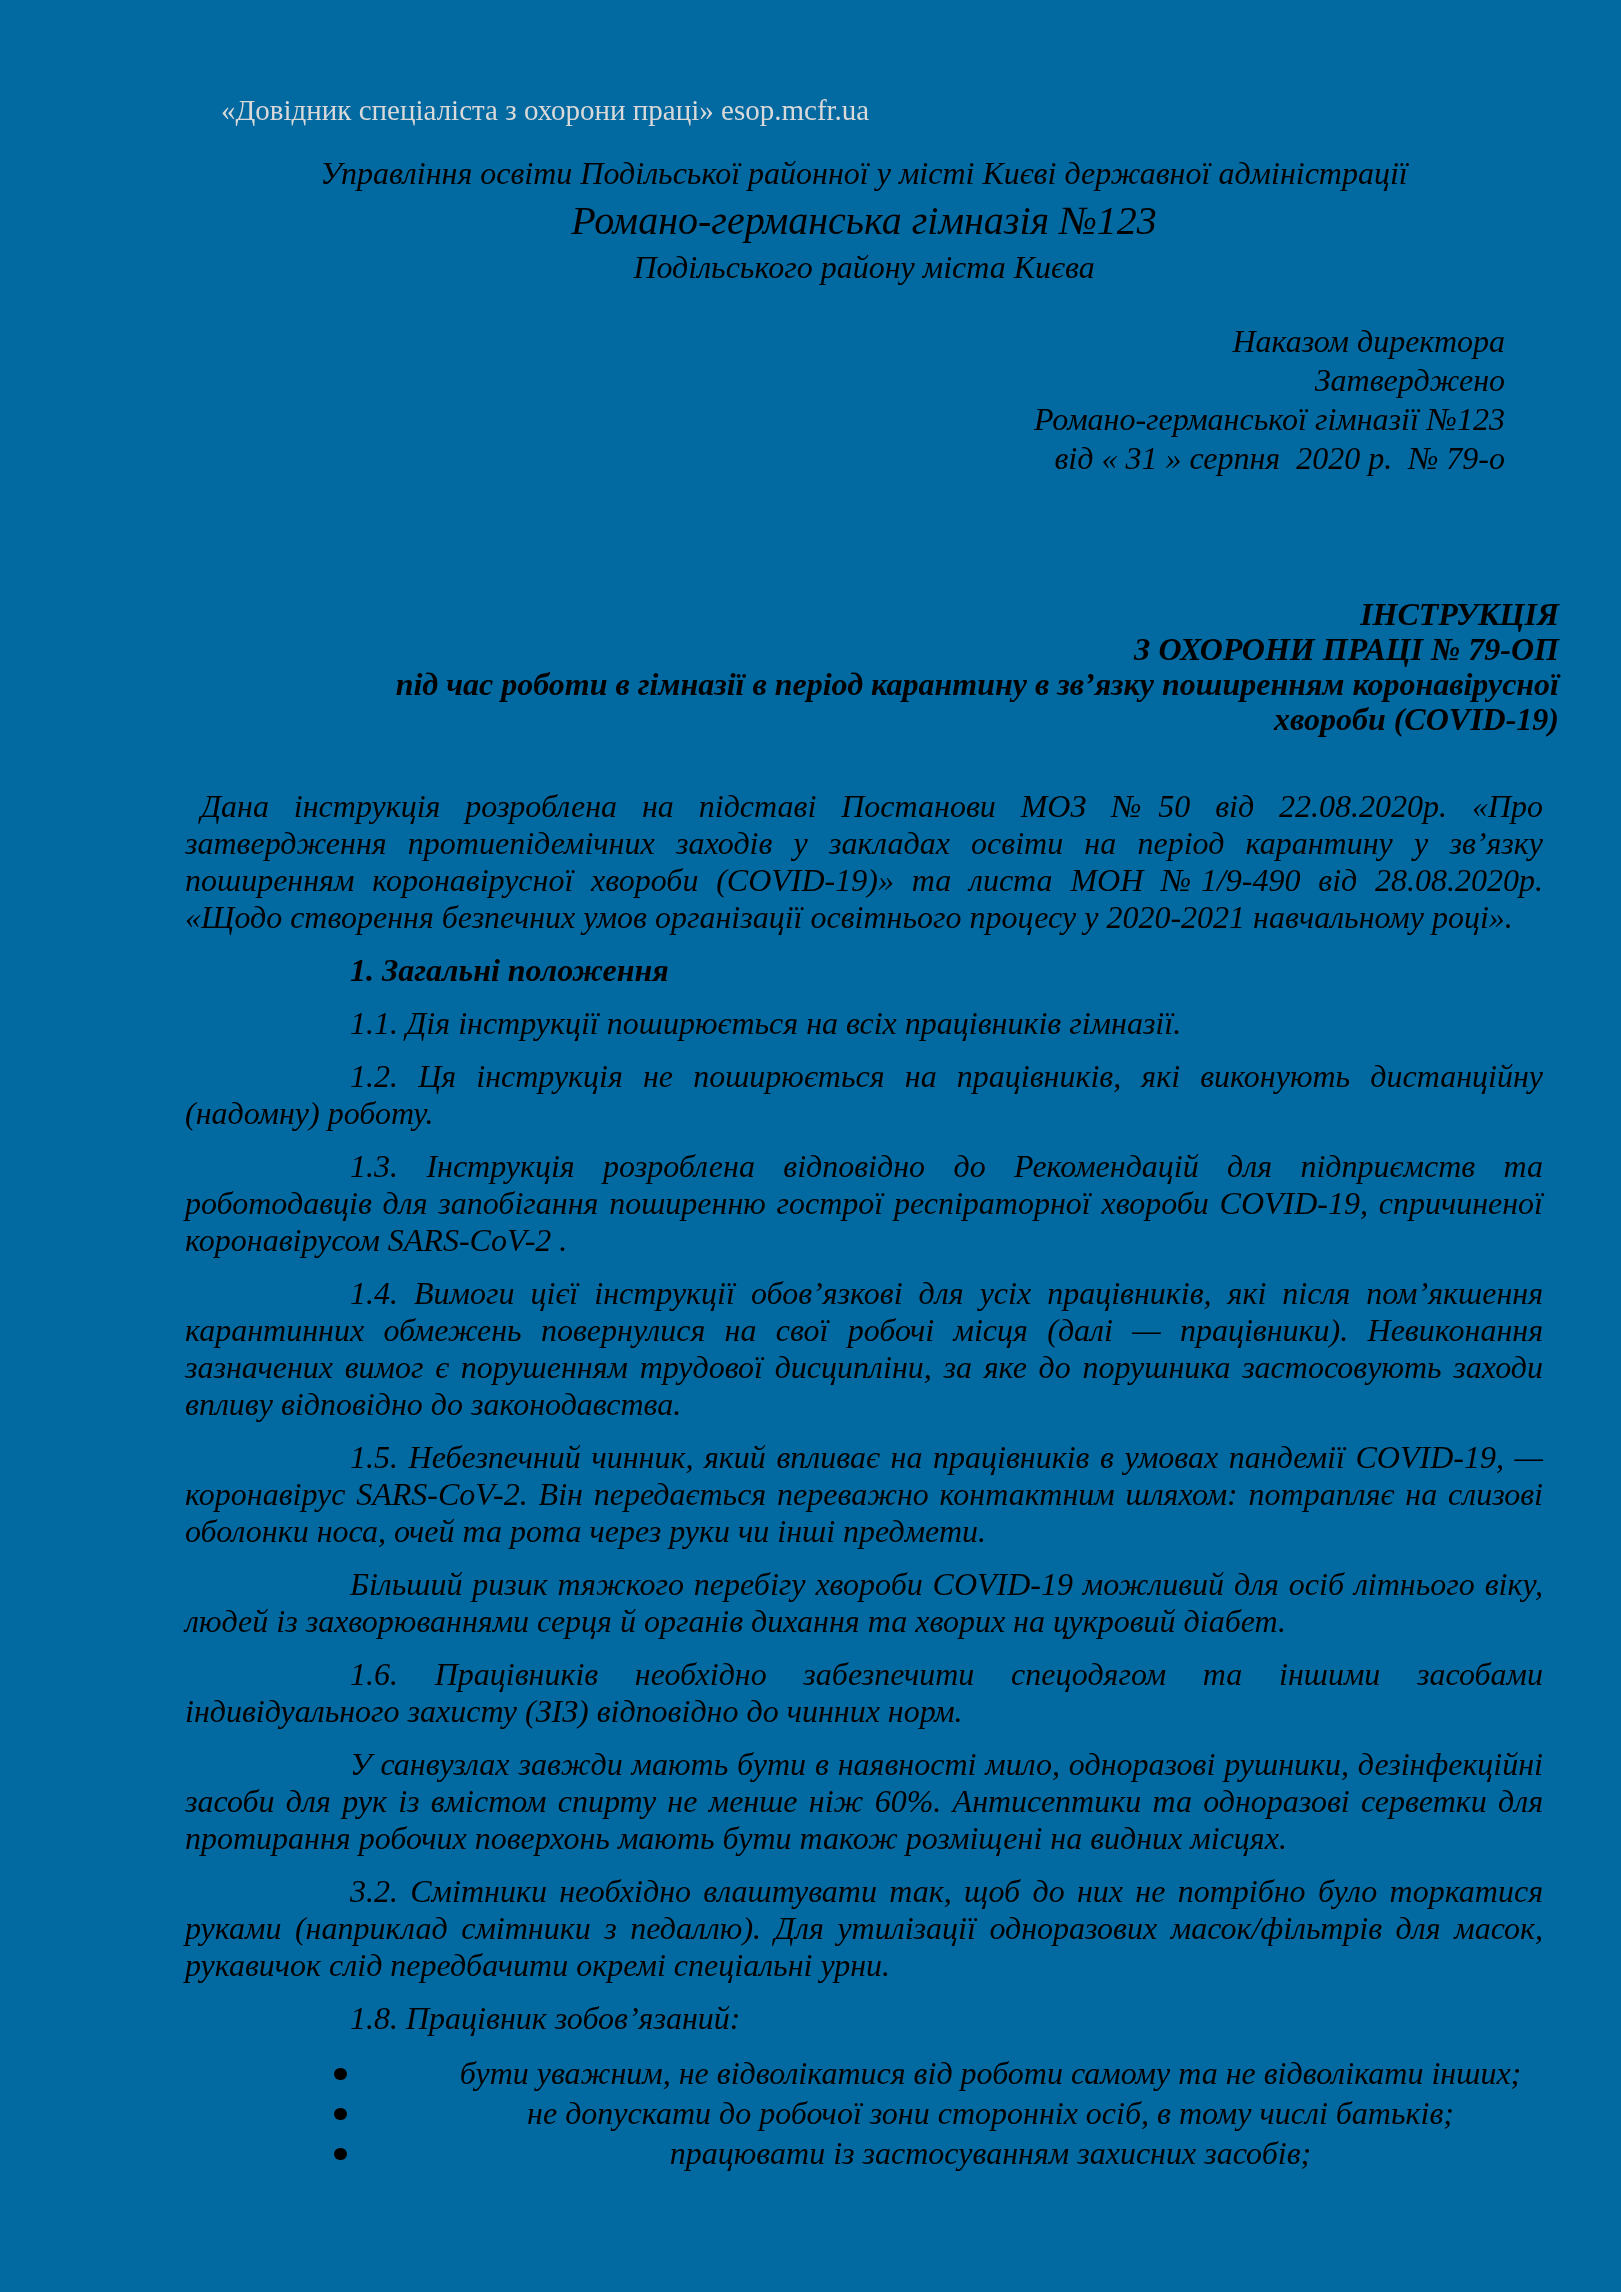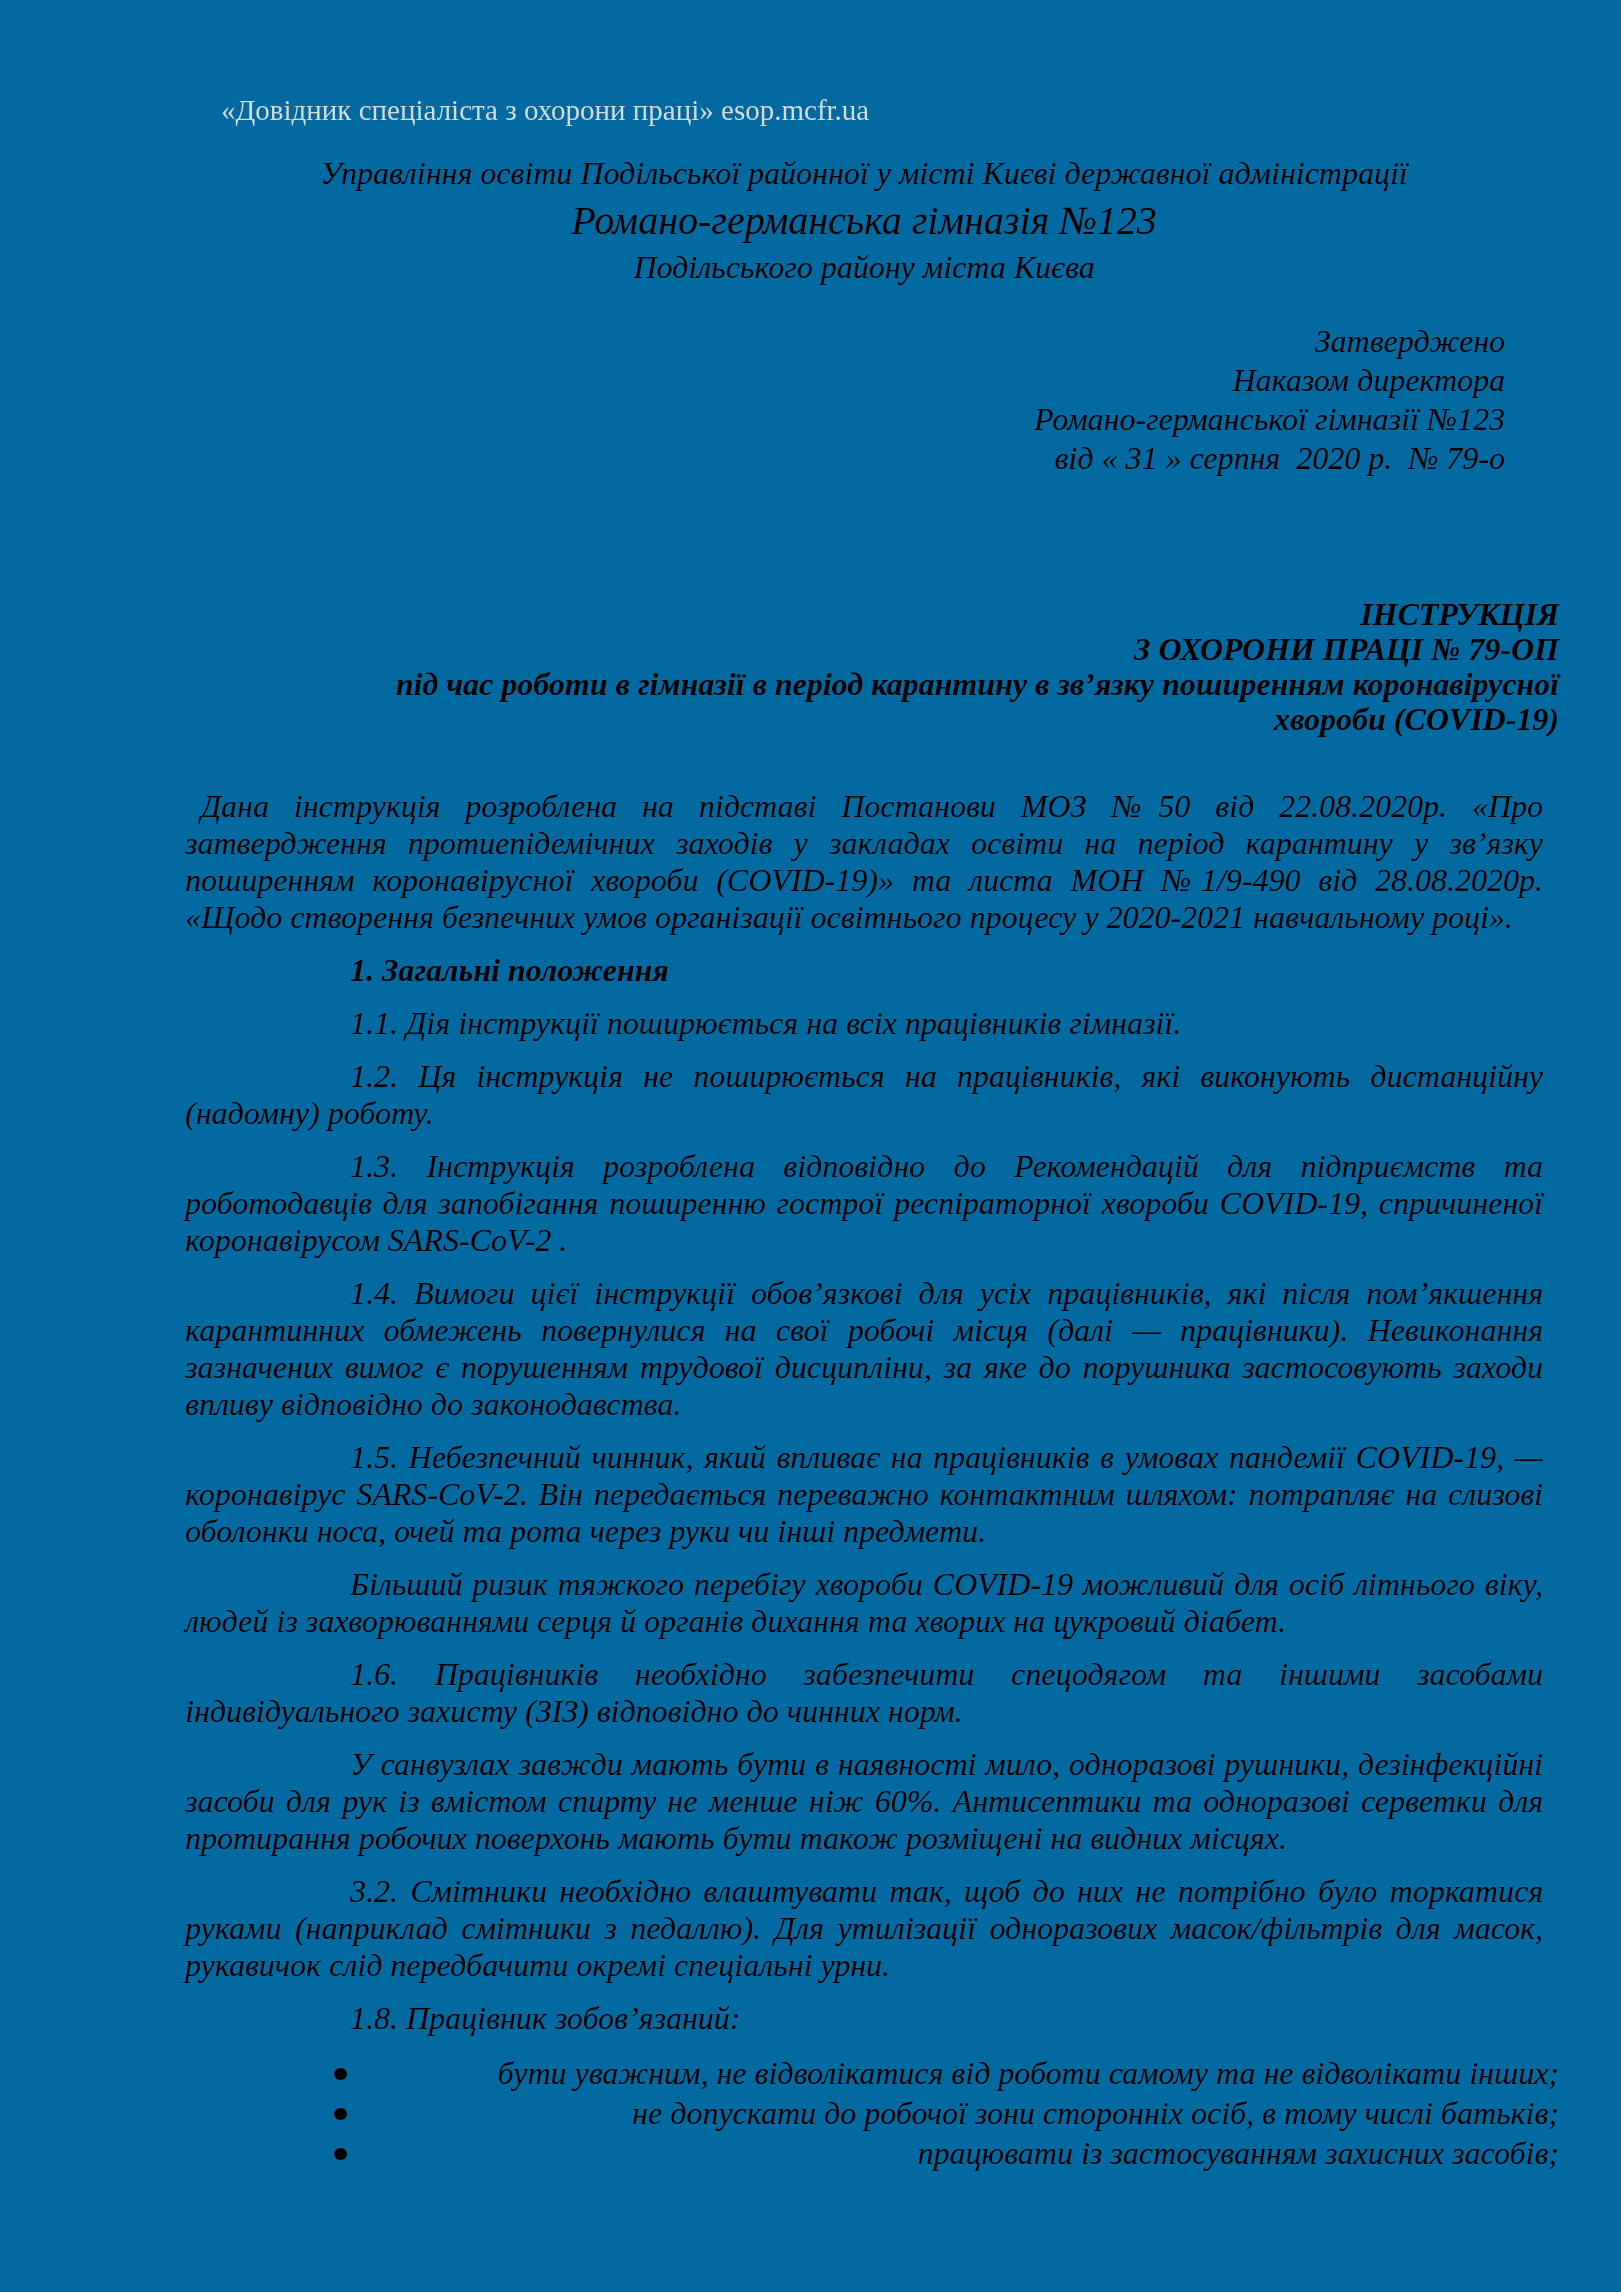--- a/index.html
+++ b/index.html
@@ -81,21 +81,21 @@
   .section-heading {
     font-weight: bold;
   }
   .bullets {
     margin-top: 3.9px;
   }
   .bullet-item {
     position: relative;
     padding-left: 253px;
     line-height: 40px;
-    text-align: right;
+    text-align: center;
     text-indent: 0;
   }
   .bullet-dot {
     position: absolute;
     left: 165px;
     top: 14.7px;
     width: 12.7px;
     height: 12.7px;
     border-radius: 50%;
     background: #000000;
@@ -108,22 +108,22 @@
 
   <div class="watermark">«Довідник спеціаліста з охорони праці» esop.mcfr.ua</div>
 
   <div class="block org-header">
     <div class="org-line">Управління освіти Подільської районної у місті Києві державної адміністрації</div>
     <div class="org-name">Романо-германська гімназія №123</div>
     <div class="org-line">Подільського району міста Києва</div>
   </div>
 
   <div class="block approval">
+    <div>Наказом директора</div>
     <div>Затверджено</div>
-    <div>Наказом директора</div>
     <div>Романо-германської гімназії №123</div>
     <div>від « 31 » серпня  2020 р.  № 79-о</div>
   </div>
 
   <div class="block doc-title">
     <div>ІНСТРУКЦІЯ</div>
     <div>З ОХОРОНИ ПРАЦІ № 79-ОП</div>
     <div>під час роботи в гімназії в період карантину в зв’язку поширенням коронавірусної</div>
     <div>хвороби (COVID-19)</div>
   </div>

